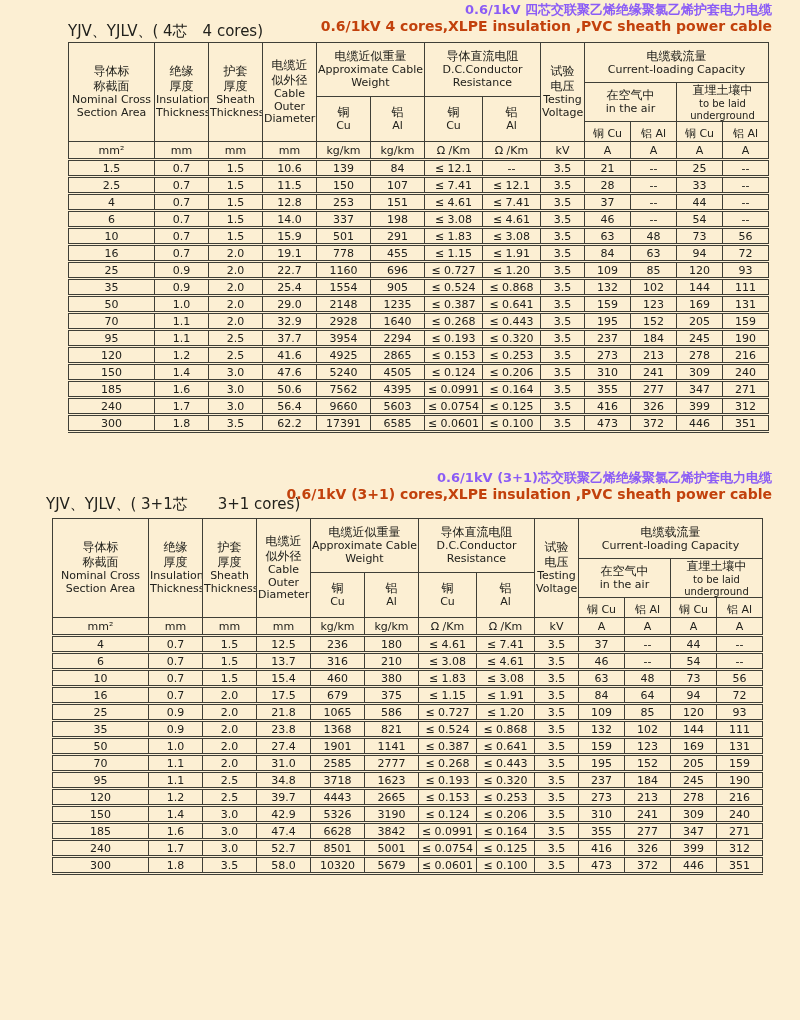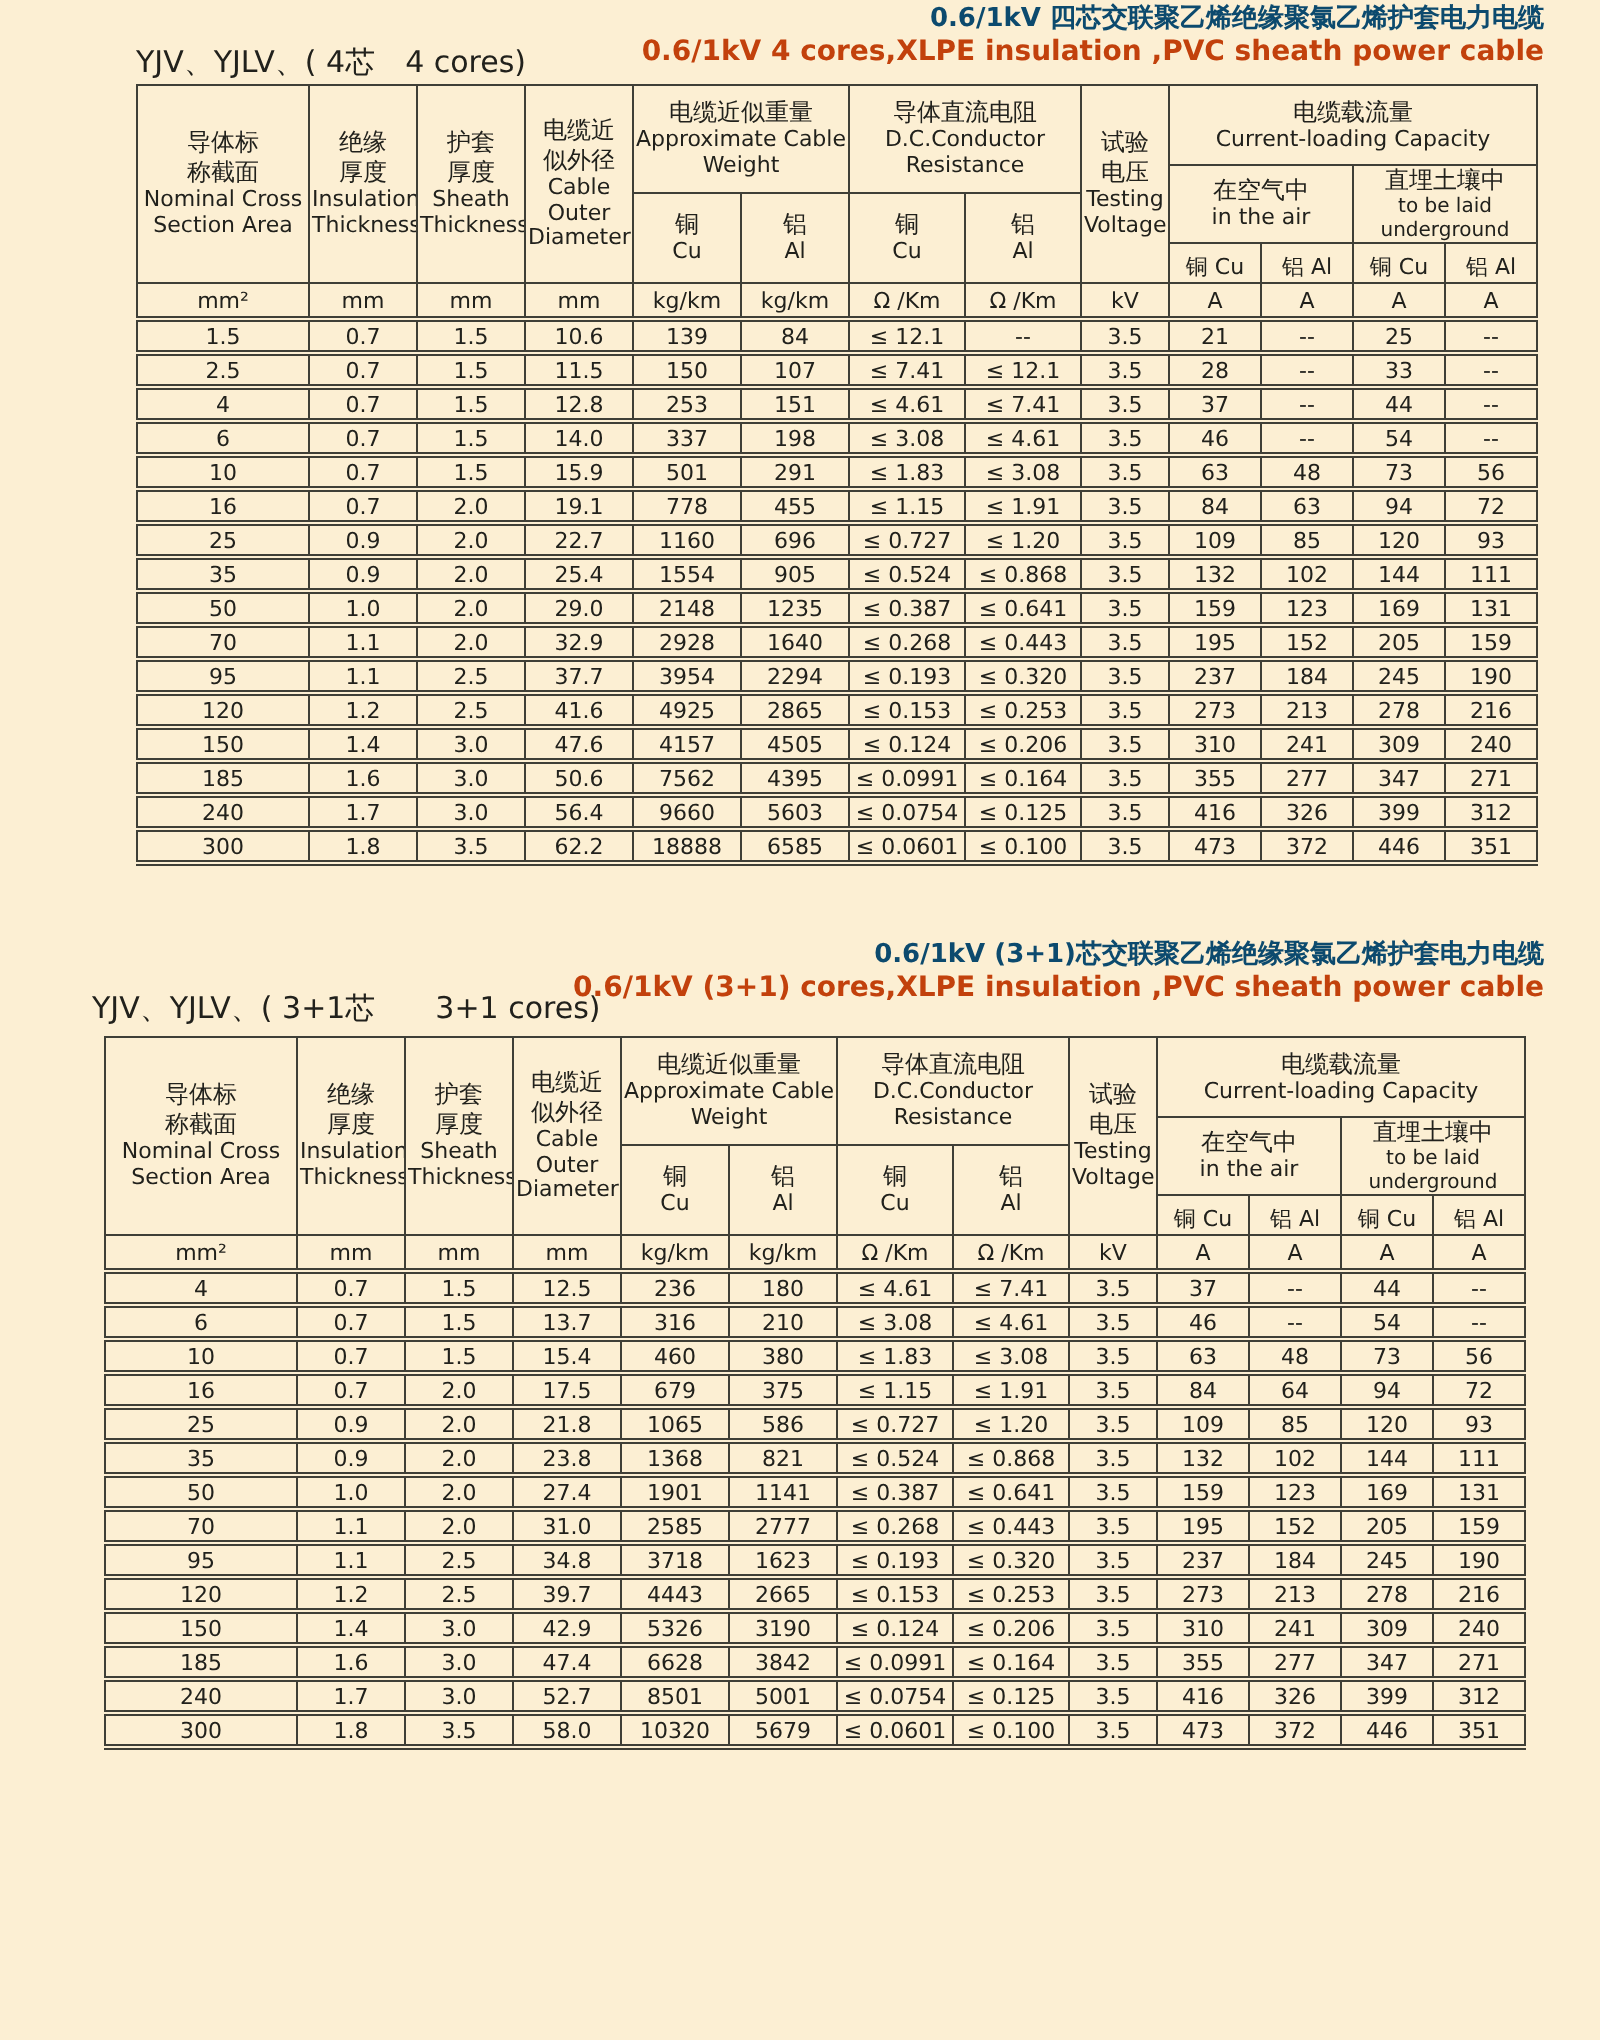--- a/index.html
+++ b/index.html
@@ -6,21 +6,21 @@
   body{
     width:800px;height:1020px;
     background:#fcefd3;
     font-family:"DejaVu Sans","Liberation Sans",sans-serif;
     color:#21211c;
     -webkit-font-smoothing:antialiased;
   }
   .sheet{position:relative;width:800px;height:1020px;overflow:hidden;}
 
   .title-block{position:absolute;right:28px;text-align:right;line-height:1.25;}
-  .title-cn{font-size:13px;font-weight:bold;color:#0c4a6e;white-space:pre;}
+  .title-cn{font-size:13px;font-weight:bold;color:#8b5cf6;white-space:pre;}
   .title-en{font-size:14px;font-weight:bold;color:#c2410c;white-space:pre;}
   .yjv-label{position:absolute;font-size:15px;color:#21211c;white-space:pre;}
 
   table.spec{
     position:absolute;
     border-collapse:collapse;
     table-layout:fixed;
     background:transparent;
   }
   table.spec th, table.spec td{
@@ -348,21 +348,21 @@
           <td>273</td>
           <td>213</td>
           <td>278</td>
           <td>216</td>
         </tr>
         <tr class="data-row">
           <td>150</td>
           <td>1.4</td>
           <td>3.0</td>
           <td>47.6</td>
-          <td>4157</td>
+          <td>5240</td>
           <td>4505</td>
           <td>≤ 0.124</td>
           <td>≤ 0.206</td>
           <td>3.5</td>
           <td>310</td>
           <td>241</td>
           <td>309</td>
           <td>240</td>
         </tr>
         <tr class="data-row">
@@ -393,21 +393,21 @@
           <td>416</td>
           <td>326</td>
           <td>399</td>
           <td>312</td>
         </tr>
         <tr class="data-row">
           <td>300</td>
           <td>1.8</td>
           <td>3.5</td>
           <td>62.2</td>
-          <td>18888</td>
+          <td>17391</td>
           <td>6585</td>
           <td>≤ 0.0601</td>
           <td>≤ 0.100</td>
           <td>3.5</td>
           <td>473</td>
           <td>372</td>
           <td>446</td>
           <td>351</td>
         </tr>
       </tbody>

